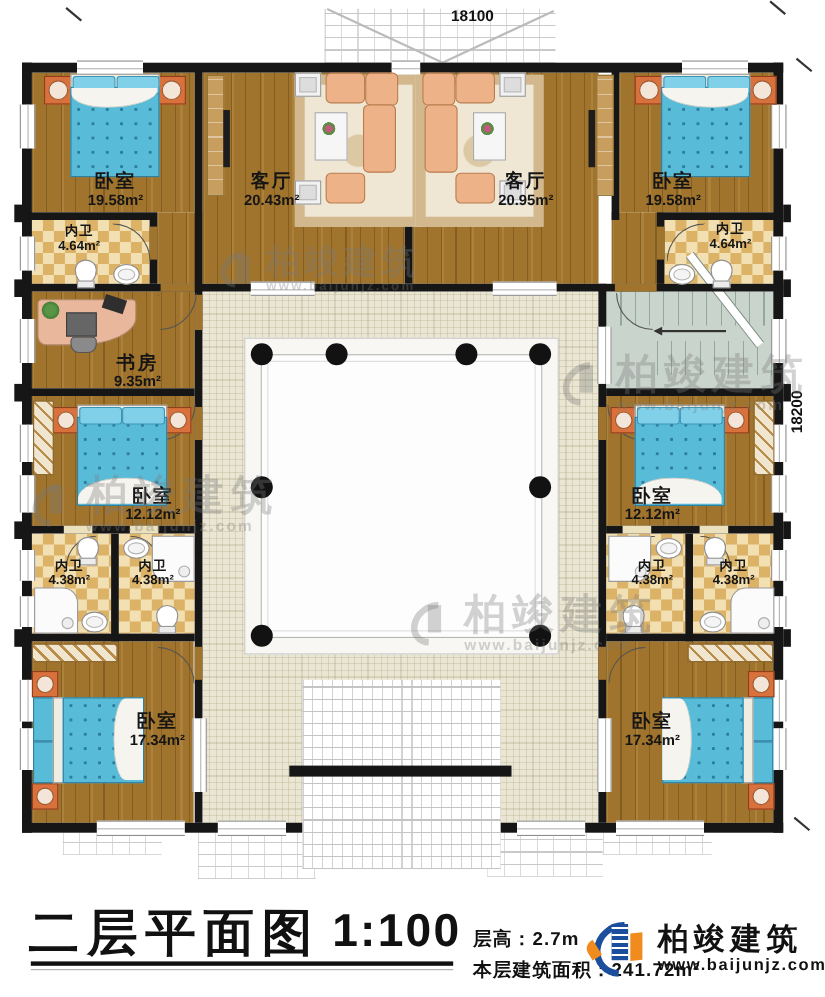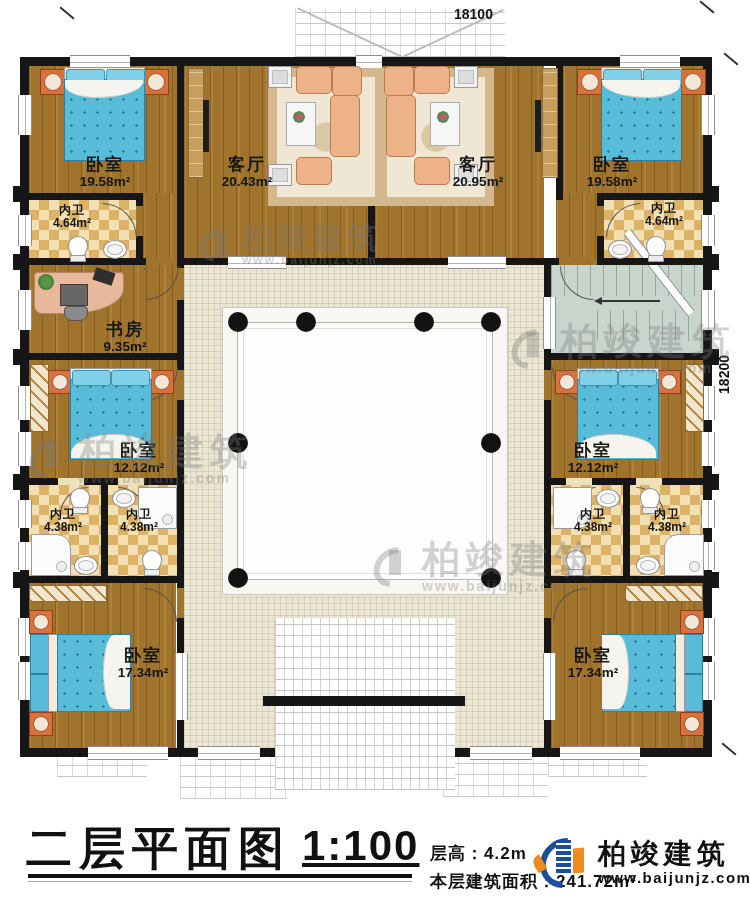--- a/index.html
+++ b/index.html
@@ -85,21 +85,21 @@
   .wm-ico::before{content:"";position:absolute;inset:2px;border:6px solid currentColor;border-radius:50%;
     border-top-color:transparent;border-right-color:transparent;transform:rotate(50deg);}
   .wm-ico::after{content:"";position:absolute;left:15px;top:7px;width:12px;height:25px;background:currentColor;}
   .wm-txt{font-size:38px;font-weight:bold;letter-spacing:6px;line-height:1;}
   .wm-url{font-size:14px;font-weight:bold;letter-spacing:2px;line-height:1.2;}
   .wm.sm .wm-txt{font-size:31px;letter-spacing:4px;}
   .wm.sm .wm-url{font-size:12px;}
   .wm.sm .wm-ico{width:34px;height:40px;}
   
   .fp-title{position:absolute;font-size:46px;font-weight:bold;letter-spacing:7px;color:#111;}
-  .fp-scale{position:absolute;font-size:42px;font-weight:bold;color:#111;letter-spacing:2px;text-decoration:underline;}
+  .fp-scale{position:absolute;font-size:42px;font-weight:bold;color:#111;letter-spacing:2px;}
   .fp-line1{position:absolute;background:#111;}
   .fp-line2{position:absolute;background:#aaa;}
   .fp-info{position:absolute;font-size:17px;font-weight:bold;color:#111;letter-spacing:1px;}
   .logo{position:absolute;display:flex;align-items:center;gap:8px;z-index:50;}
   .logo-mark{position:relative;width:50px;height:54px;}
   .logo-swoosh{position:absolute;inset:1px;border:6px solid #1b4f9e;border-radius:50%;
     border-top-color:transparent;border-right-color:transparent;transform:rotate(48deg);}
   .logo-swoosh::after{content:"";position:absolute;left:-7px;bottom:-5px;width:16px;height:10px;background:#f08c1e;border-radius:0 0 0 8px;transform:rotate(10deg);}
   .logo-bar-b{position:absolute;left:16px;top:4px;width:15px;height:33px;background:#1b4f9e;
     background-image:repeating-linear-gradient(0deg,transparent 0 4px,#fff 4px 6px);}
@@ -425,21 +425,21 @@
   </div>
   <div class="rlabel" style="left:98px;top:646px;width:90px;">
     <span class="n">卧室</span>
     <span class="a">17.34m²</span>
   </div>
   <div class="rlabel" style="left:548px;top:646px;width:90px;">
     <span class="n">卧室</span>
     <span class="a">17.34m²</span>
   </div>
 
-  <div class="dim" style="left:454px;top:6px;">18100</div>
+  <div class="dim" style="left:410px;top:6px;">18100</div>
   <div class="dim" style="left:716px;top:355px;writing-mode:vertical-rl;transform:rotate(180deg);">18200</div>
   <div class="tick" style="left:58px;top:12px;"></div>
   <div class="tick" style="left:698px;top:6px;"></div>
   <div class="tick" style="left:722px;top:58px;"></div>
   <div class="tick" style="left:720px;top:748px;"></div>
 
   <div class="wm sm" style="left:200px;top:222px;">
     <span class="wm-ico"></span>
     <span class="wm-txt">柏竣建筑</span>
     <span class="wm-url">www.baijunjz.com</span>
@@ -457,21 +457,21 @@
   <div class="wm" style="left:374px;top:540px;">
     <span class="wm-ico"></span>
     <span class="wm-txt">柏竣建筑</span>
     <span class="wm-url">www.baijunjz.com</span>
   </div>
 
   <div class="fp-title" style="left:26px;top:818px;">二层平面图</div>
   <div class="fp-scale" style="left:302px;top:822px;">1:100</div>
   <div class="fp-line1" style="left:28px;top:874px;width:384px;height:4px;"></div>
   <div class="fp-line2" style="left:28px;top:881px;width:384px;height:1px;"></div>
-  <div class="fp-info" style="left:430px;top:842px;">层高：4.2m</div>
+  <div class="fp-info" style="left:430px;top:842px;">层高：2.7m</div>
   <div class="fp-info" style="left:430px;top:870px;">本层建筑面积：241.72m²</div>
   <div class="logo" style="left:540px;top:836px;">
     <div class="logo-mark">
       <div class="logo-swoosh"></div>
       <div class="logo-bar-b"></div>
       <div class="logo-bar-o"></div>
     </div>
     <div>
       <div class="logo-name">柏竣建筑</div>
       <div class="logo-url">www.baijunjz.com</div>

